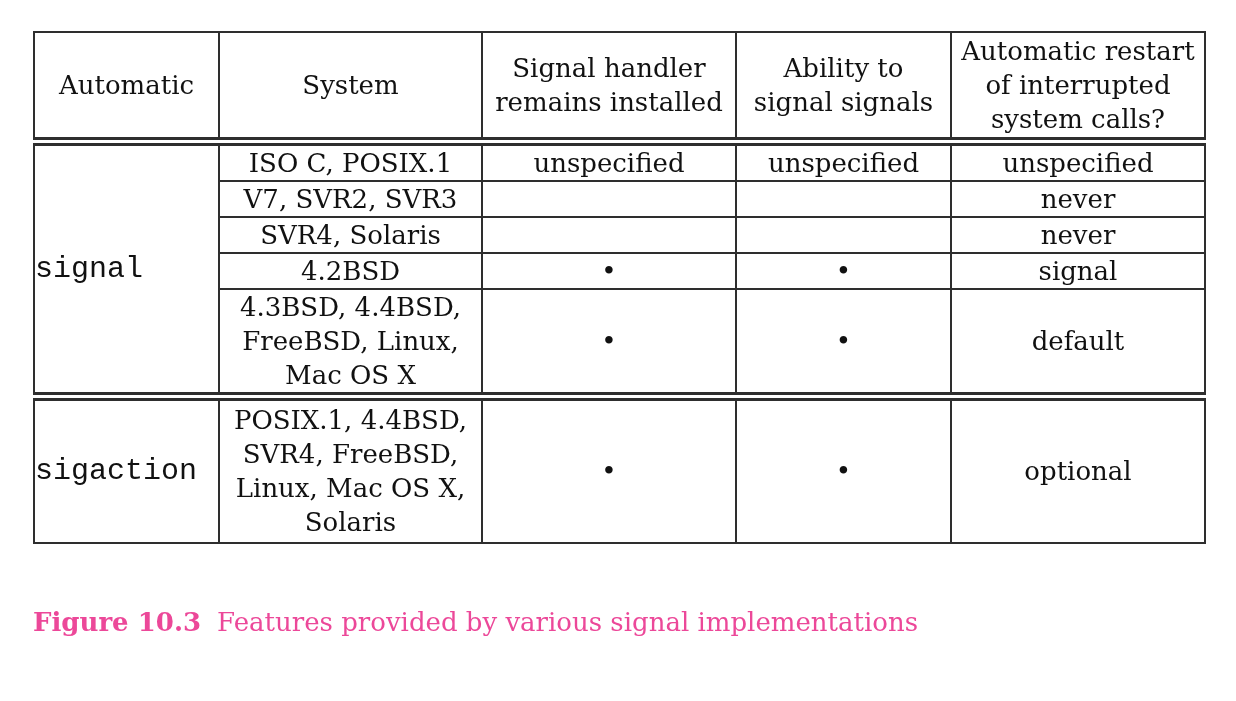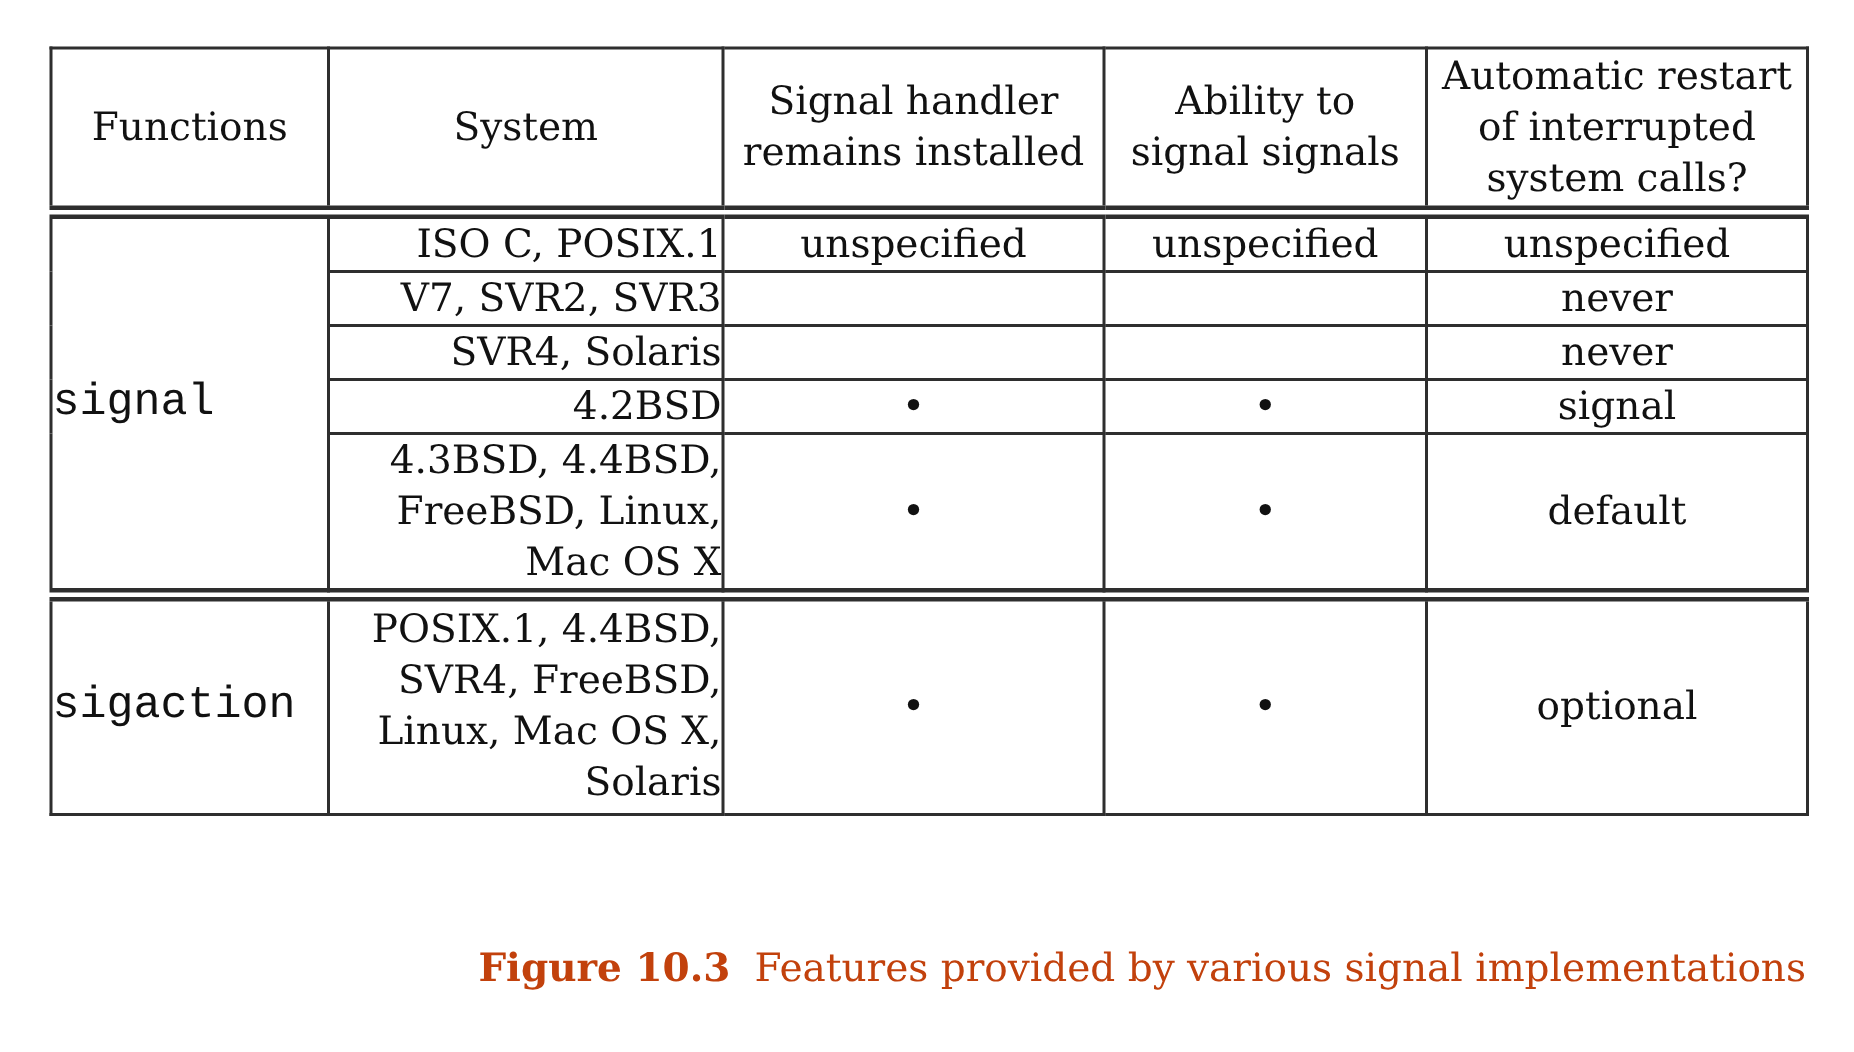--- a/index.html
+++ b/index.html
@@ -47,37 +47,37 @@
   .sig-table .row-std  { height: 26px; }
   .sig-table .row-tall { height: 102px; padding-left: 12px; }
   .sig-table .row-xtall{ height: 146px; }
   .func {
     font-family: "Liberation Mono", "DejaVu Sans Mono", monospace;
     font-size: 30px;
     text-align: left;
     padding-left: 17px;
   }
   .sys {
-    text-align: right;
+    text-align: center;
     padding-left: 13px;
     padding-right: 8px;
     white-space: pre-line;
     line-height: 34px;
   }
   .val {
     text-align: center;
   }
   .caption {
     position: absolute;
     left: 33px;
-    top: 631px;
+    top: 607px;
     width: 1171px;
-    text-align: right;
+    text-align: left;
     font-size: 26px;
-    color: #c2410c;
+    color: #ec4899;
   }
   .caption-label {
     font-weight: bold;
     margin-right: 16px;
   }
 </style>
 </head>
 <body>
 
 <div class="page">
@@ -85,21 +85,21 @@
   <table class="sig-table">
     <colgroup>
       <col style="width:185px">
       <col style="width:263px">
       <col style="width:254px">
       <col style="width:215px">
       <col style="width:254px">
     </colgroup>
     <thead>
       <tr>
-        <th>Functions</th>
+        <th>Automatic</th>
         <th>System</th>
         <th>Signal handler
 remains installed</th>
         <th>Ability to
 signal signals</th>
         <th>Automatic restart
 of interrupted
 system calls?</th>
       </tr>
     </thead>

